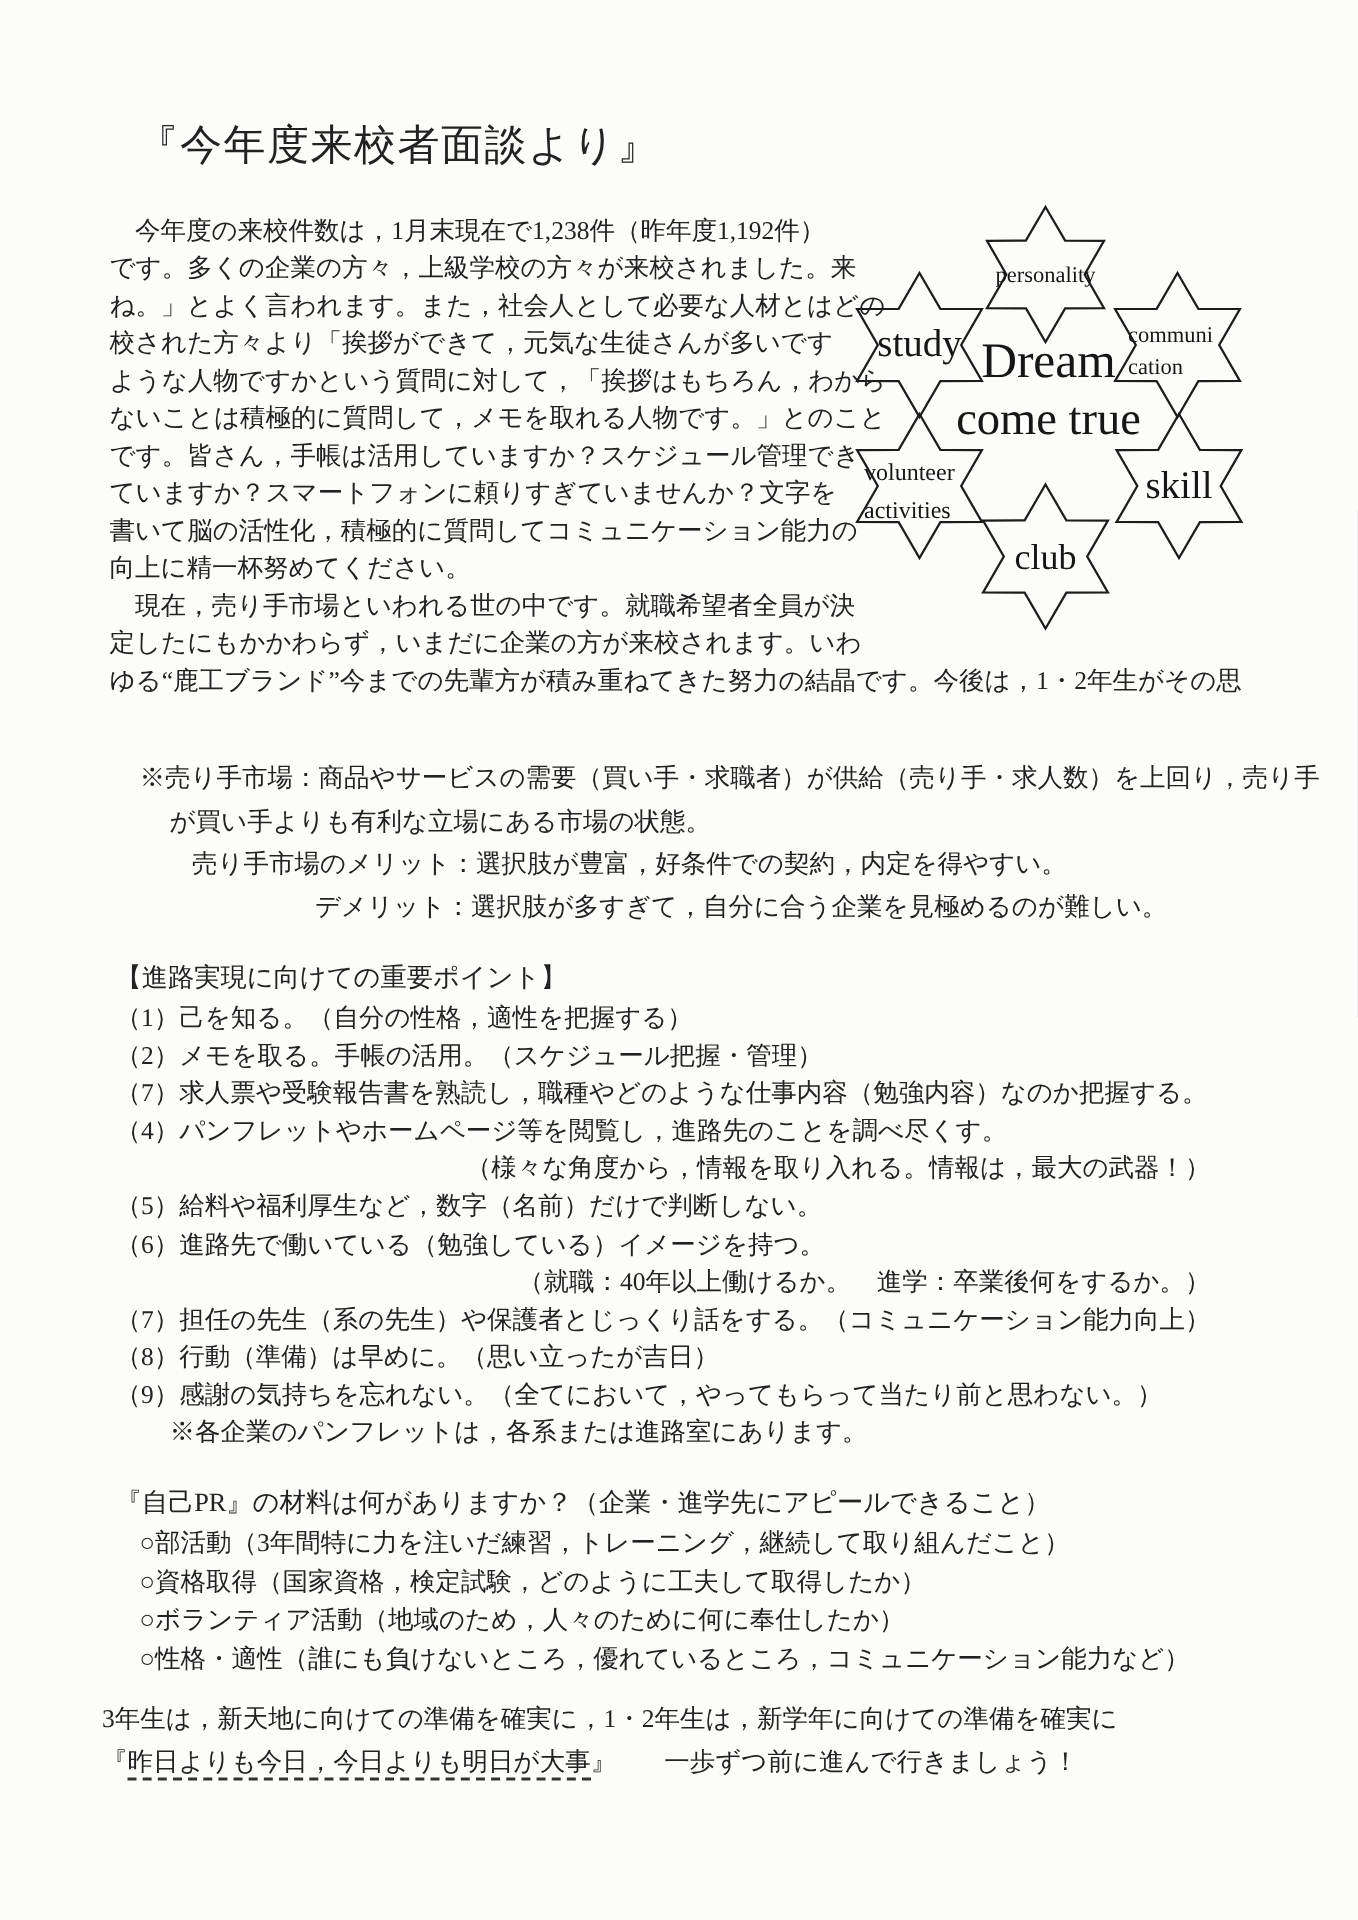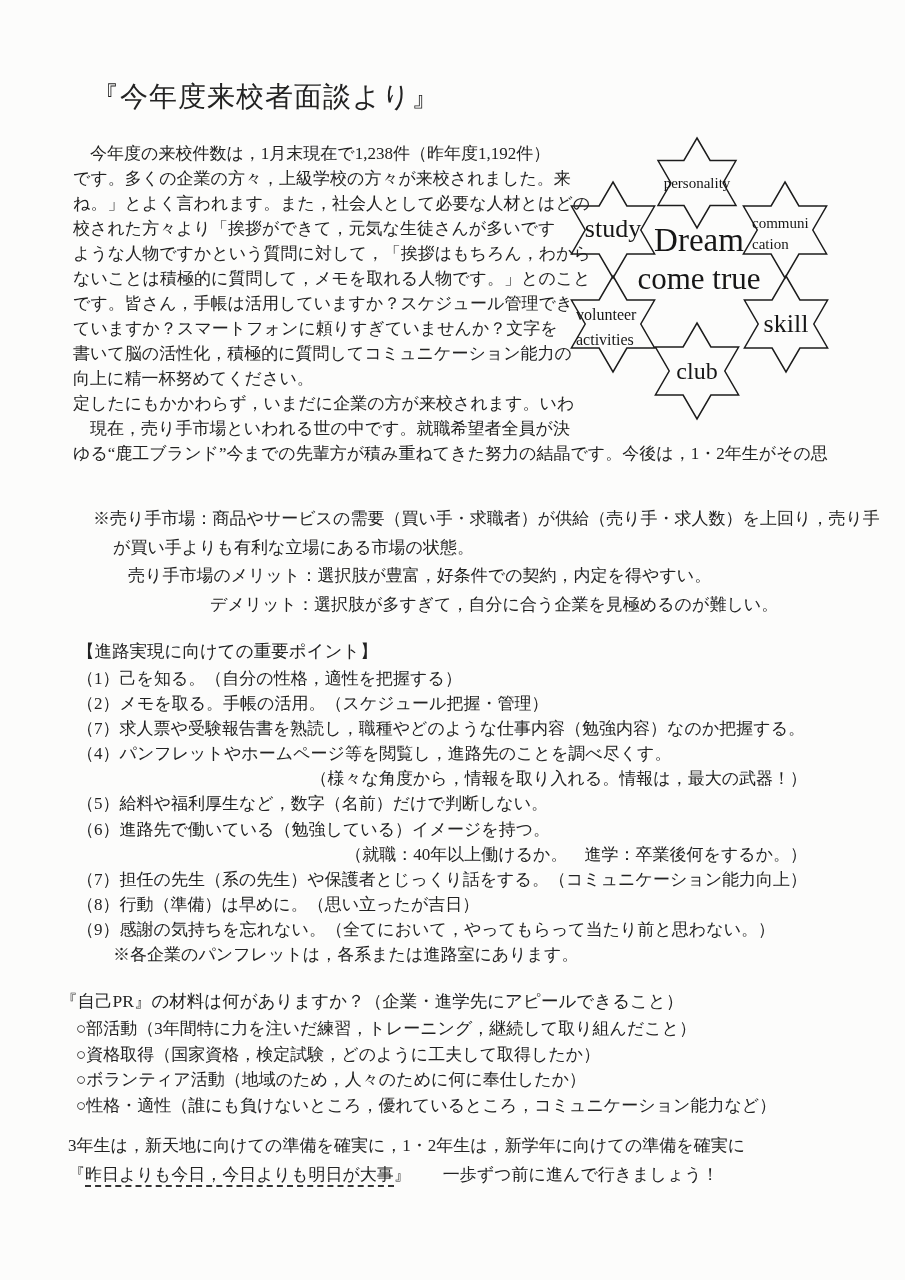--- a/index.html
+++ b/index.html
@@ -21,21 +21,21 @@
   .note{position:absolute;left:93px;top:505px;}
   .note .bline{font-size:17px;line-height:28.5px;height:28.5px;white-space:pre;}
   .note .ind1{margin-left:20px;}
   .note .ind2{margin-left:35px;}
   .note .ind3{margin-left:117px;}
   .section-heading{font-size:17.5px;line-height:26px;height:28px;white-space:pre;}
   .points{position:absolute;left:77px;top:638px;}
   .points .bline{font-size:17px;line-height:25.1px;height:25.1px;white-space:pre;}
   .points .ind1{margin-left:16px;text-align:right;}
   .points .ind2{margin-left:36px;}
-  .pr{position:absolute;left:60px;top:988px;}
+  .pr{position:absolute;left:77px;top:988px;}
   .pr .bline{font-size:17px;line-height:25.6px;height:25.6px;white-space:pre;}
   .pr .ind1{margin-left:16px;}
   .closing{position:absolute;left:68px;top:1133px;width:810px;}
   .closing .bline{font-size:17px;line-height:26px;white-space:pre;}
   .quoteline{
     font-family:"Liberation Sans","DejaVu Sans",sans-serif;
     font-size:17px;line-height:27px;margin-top:2px;white-space:pre;
   }
   .underlined{border-bottom:2px dashed #333;padding-bottom:1px;}
   .rest{margin-left:32px;}
@@ -51,22 +51,22 @@
       <div class="bline ind0">　今年度の来校件数は，1月末現在で1,238件（昨年度1,192件）</div>
       <div class="bline ind0">です。多くの企業の方々，上級学校の方々が来校されました。来</div>
       <div class="bline ind0">ね。」とよく言われます。また，社会人として必要な人材とはどの</div>
       <div class="bline ind0">校された方々より「挨拶ができて，元気な生徒さんが多いです</div>
       <div class="bline ind0">ような人物ですかという質問に対して，「挨拶はもちろん，わから</div>
       <div class="bline ind0">ないことは積極的に質問して，メモを取れる人物です。」とのこと</div>
       <div class="bline ind0">です。皆さん，手帳は活用していますか？スケジュール管理でき</div>
       <div class="bline ind0">ていますか？スマートフォンに頼りすぎていませんか？文字を</div>
       <div class="bline ind0">書いて脳の活性化，積極的に質問してコミュニケーション能力の</div>
       <div class="bline ind0">向上に精一杯努めてください。</div>
+      <div class="bline ind0">　現在，売り手市場といわれる世の中です。就職希望者全員が決</div>
       <div class="bline ind0">定したにもかかわらず，いまだに企業の方が来校されます。いわ</div>
-      <div class="bline ind0">　現在，売り手市場といわれる世の中です。就職希望者全員が決</div>
       <div class="bline ind0">ゆる“鹿工ブランド”今までの先輩方が積み重ねてきた努力の結晶です。今後は，1・2年生がその思</div>
     </div>
 
   <div class="diagram">
     <svg width="300" height="302" viewBox="0 0 300 302" xmlns="http://www.w3.org/2000/svg">
         <polygon points="141.0,12.0 154.1,34.4 180.0,34.5 167.1,57.0 180.0,79.5 154.1,79.6 141.0,102.0 128.0,79.6 102.0,79.5 114.9,57.0 102.0,34.5 127.9,34.4" class="star"></polygon>
         <polygon points="57.0,56.0 70.9,79.9 98.6,80.0 84.8,104.0 98.6,128.0 70.9,128.1 57.0,152.0 43.1,128.1 15.4,128.0 29.2,104.0 15.4,80.0 43.1,79.9" class="star"></polygon>
         <polygon points="229.0,56.0 242.9,79.9 270.6,80.0 256.8,104.0 270.6,128.0 242.9,128.1 229.0,152.0 215.1,128.1 187.4,128.0 201.2,104.0 187.4,80.0 215.1,79.9" class="star"></polygon>
         <polygon points="57.0,150.0 70.9,173.9 98.6,174.0 84.8,198.0 98.6,222.0 70.9,222.1 57.0,246.0 43.1,222.1 15.4,222.0 29.2,198.0 15.4,174.0 43.1,173.9" class="star"></polygon>
         <polygon points="230.0,150.0 243.9,173.9 271.6,174.0 257.8,198.0 271.6,222.0 243.9,222.1 230.0,246.0 216.1,222.1 188.4,222.0 202.2,198.0 188.4,174.0 216.1,173.9" class="star"></polygon>

